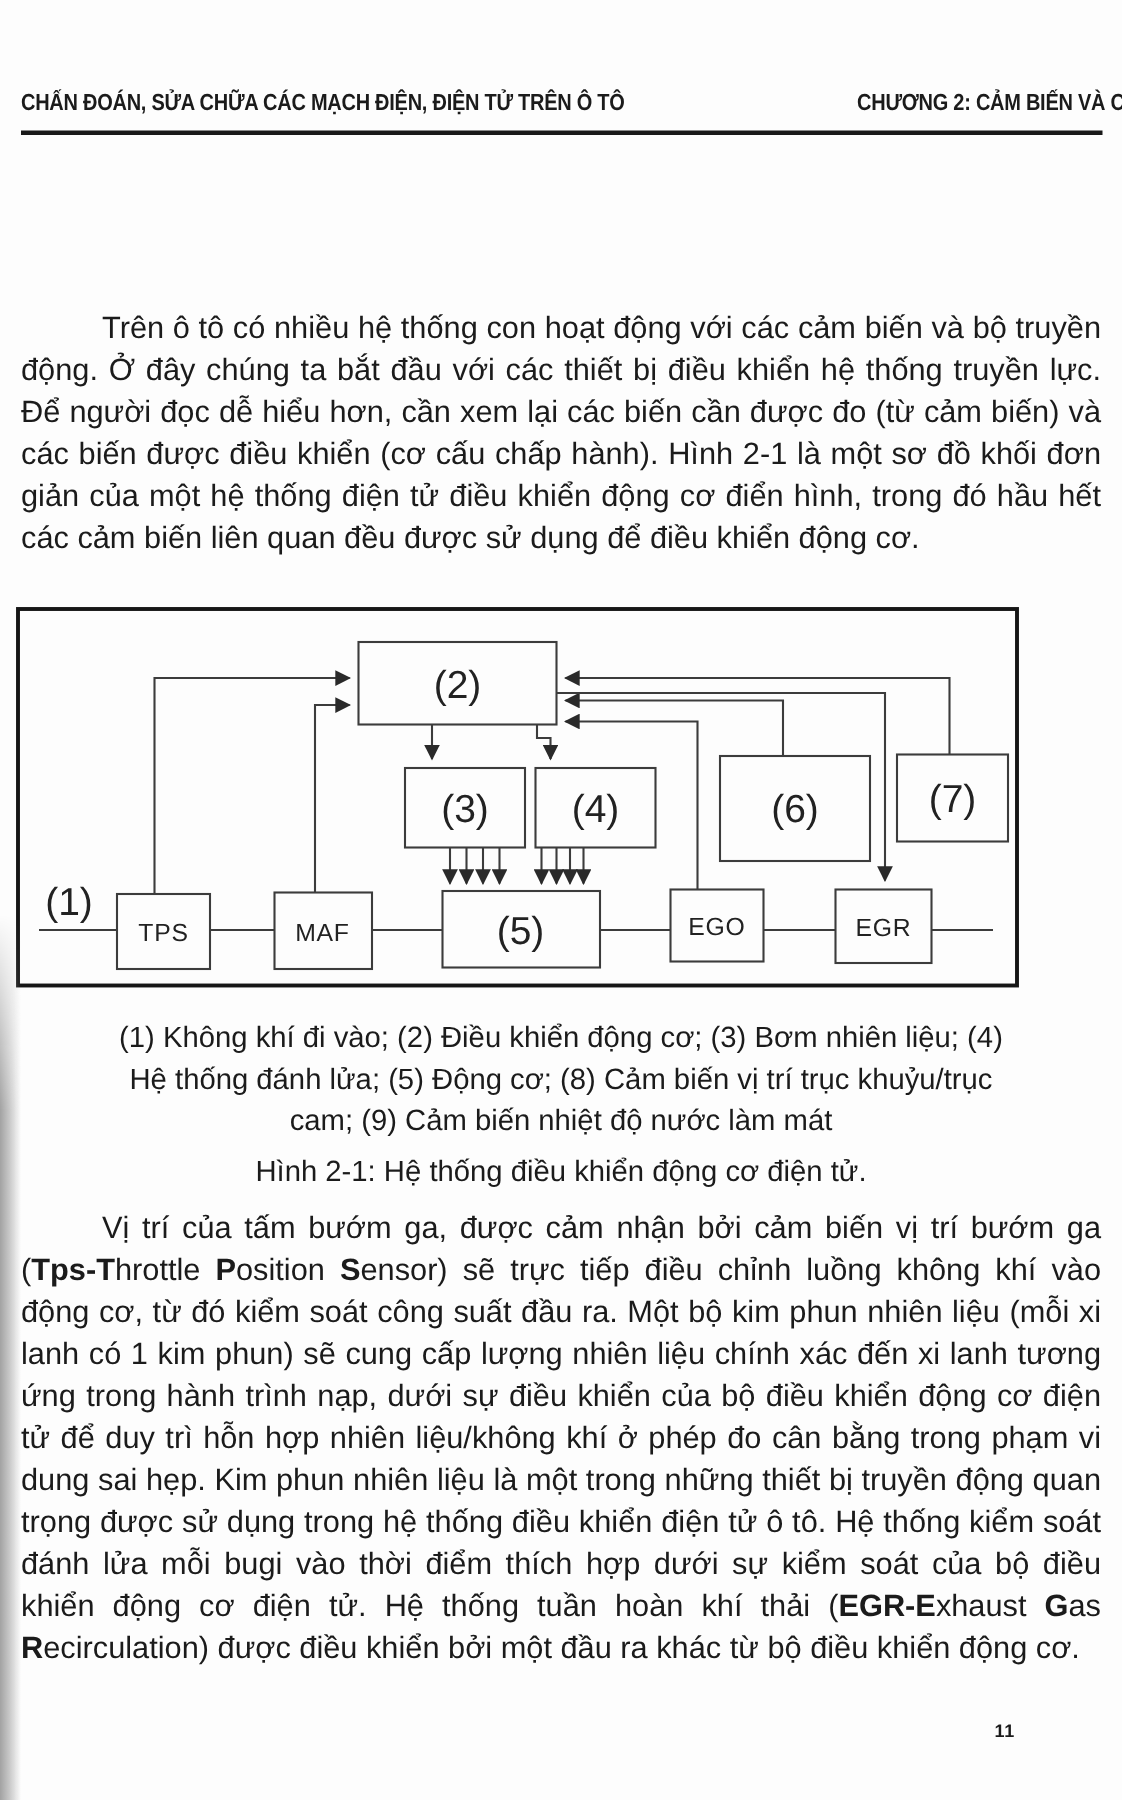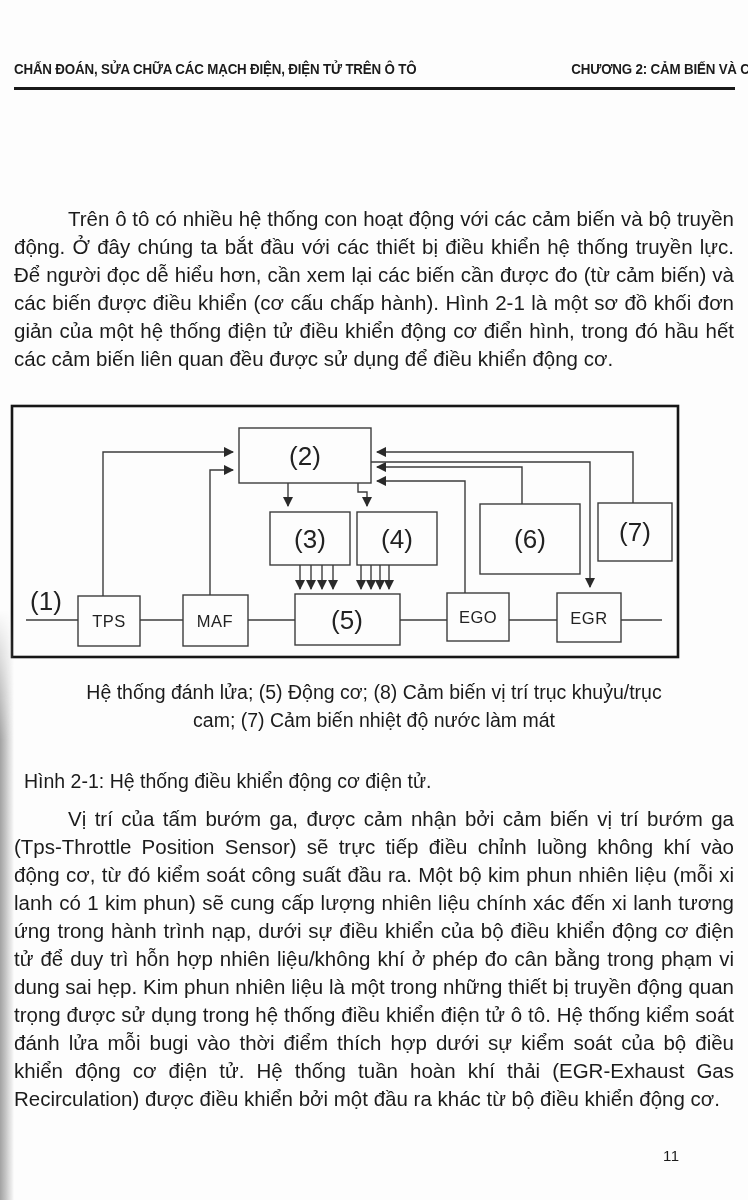--- a/index.html
+++ b/index.html
@@ -13,32 +13,32 @@
     display:flex;justify-content:space-between;align-items:flex-end;
     font-weight:bold;font-size:15.5px;white-space:nowrap;gap:40px;
   }
   .hdr .left{transform:scaleX(0.86);transform-origin:left center;letter-spacing:-0.2px;}
   .hdr .right{transform:scaleX(0.86);transform-origin:right center;letter-spacing:-0.2px;}
   .rule{position:absolute;top:87px;left:14px;width:721px;height:3px;background:#191919;}
   .para{
     position:absolute;left:14px;width:720px;
     font-size:20.5px;line-height:28px;text-align:justify;text-indent:54px;
   }
-  .para b{font-weight:normal;}
+  .para b{font-weight:bold;}
   .cap{
     position:absolute;left:24px;width:700px;text-align:center;
     font-size:19.5px;line-height:27.5px;
   }
   .figtitle{
-    position:absolute;left:24px;width:700px;
+    position:absolute;left:24px;width:700px;text-align:center;
     font-size:19.5px;
   }
   .pagenum{
     position:absolute;top:1147px;left:663px;
-    font-weight:normal;font-size:15px;letter-spacing:0.5px;
+    font-weight:bold;font-size:12px;letter-spacing:0.5px;
   }
   .gutter{
     position:absolute;left:0;top:610px;width:14px;height:590px;
     background:linear-gradient(to right,#a2a2a2 0%,#c8c8c8 45%,rgba(253,253,253,0) 100%);
     -webkit-mask-image:linear-gradient(to bottom,transparent 0%,#000 22%);
     mask-image:linear-gradient(to bottom,transparent 0%,#000 22%);
   }
   svg{position:absolute;left:0;top:398px;}
   svg .box{fill:#fdfdfd;stroke:#3c3c3c;stroke-width:1.4;}
   svg .wire{fill:none;stroke:#3c3c3c;stroke-width:1.4;}
@@ -111,22 +111,23 @@
     <text class="num" x="530" y="150" text-anchor="middle">(6)</text>
     <text class="num" x="635" y="143" text-anchor="middle">(7)</text>
     <text class="num" x="347" y="231" text-anchor="middle">(5)</text>
     <text class="abbr" x="109" y="229" text-anchor="middle">TPS</text>
     <text class="abbr" x="215" y="229" text-anchor="middle">MAF</text>
     <text class="abbr" x="478" y="225" text-anchor="middle">EGO</text>
     <text class="abbr" x="589" y="226" text-anchor="middle">EGR</text>
   </svg>
 
   <div class="cap" style="top:679px;">
+    <div>(1) Không khí đi vào; (2) Điều khiển động cơ; (3) Bơm nhiên liệu; (4)</div>
     <div>Hệ thống đánh lửa; (5) Động cơ; (8) Cảm biến vị trí trục khuỷu/trục</div>
-    <div>cam; (7) Cảm biến nhiệt độ nước làm mát</div>
+    <div>cam; (9) Cảm biến nhiệt độ nước làm mát</div>
   </div>
 
   <div class="figtitle" style="top:770px;">Hình 2-1: Hệ thống điều khiển động cơ điện tử.</div>
 
   <div class="para" style="top:805px;"><span>Vị trí của tấm bướm ga, được cảm nhận bởi cảm biến vị trí bướm ga (</span><b>Tps-T</b><span>hrottle </span><b>P</b><span>osition </span><b>S</b><span>ensor) sẽ trực tiếp điều chỉnh luồng không khí vào động cơ, từ đó kiểm soát công suất đầu ra. Một bộ kim phun nhiên liệu (mỗi xi lanh có 1 kim phun) sẽ cung cấp lượng nhiên liệu chính xác đến xi lanh tương ứng trong hành trình nạp, dưới sự điều khiển của bộ điều khiển động cơ điện tử để duy trì hỗn hợp nhiên liệu/không khí ở phép đo cân bằng trong phạm vi dung sai hẹp. Kim phun nhiên liệu là một trong những thiết bị truyền động quan trọng được sử dụng trong hệ thống điều khiển điện tử ô tô. Hệ thống kiểm soát đánh lửa mỗi bugi vào thời điểm thích hợp dưới sự kiểm soát của bộ điều khiển động cơ điện tử. Hệ thống tuần hoàn khí thải (</span><b>EGR-E</b><span>xhaust </span><b>G</b><span>as </span><b>R</b><span>ecirculation) được điều khiển bởi một đầu ra khác từ bộ điều khiển động cơ.</span></div>
 
   <div class="pagenum">11</div>
 
   <div class="gutter"></div>
 </div>

